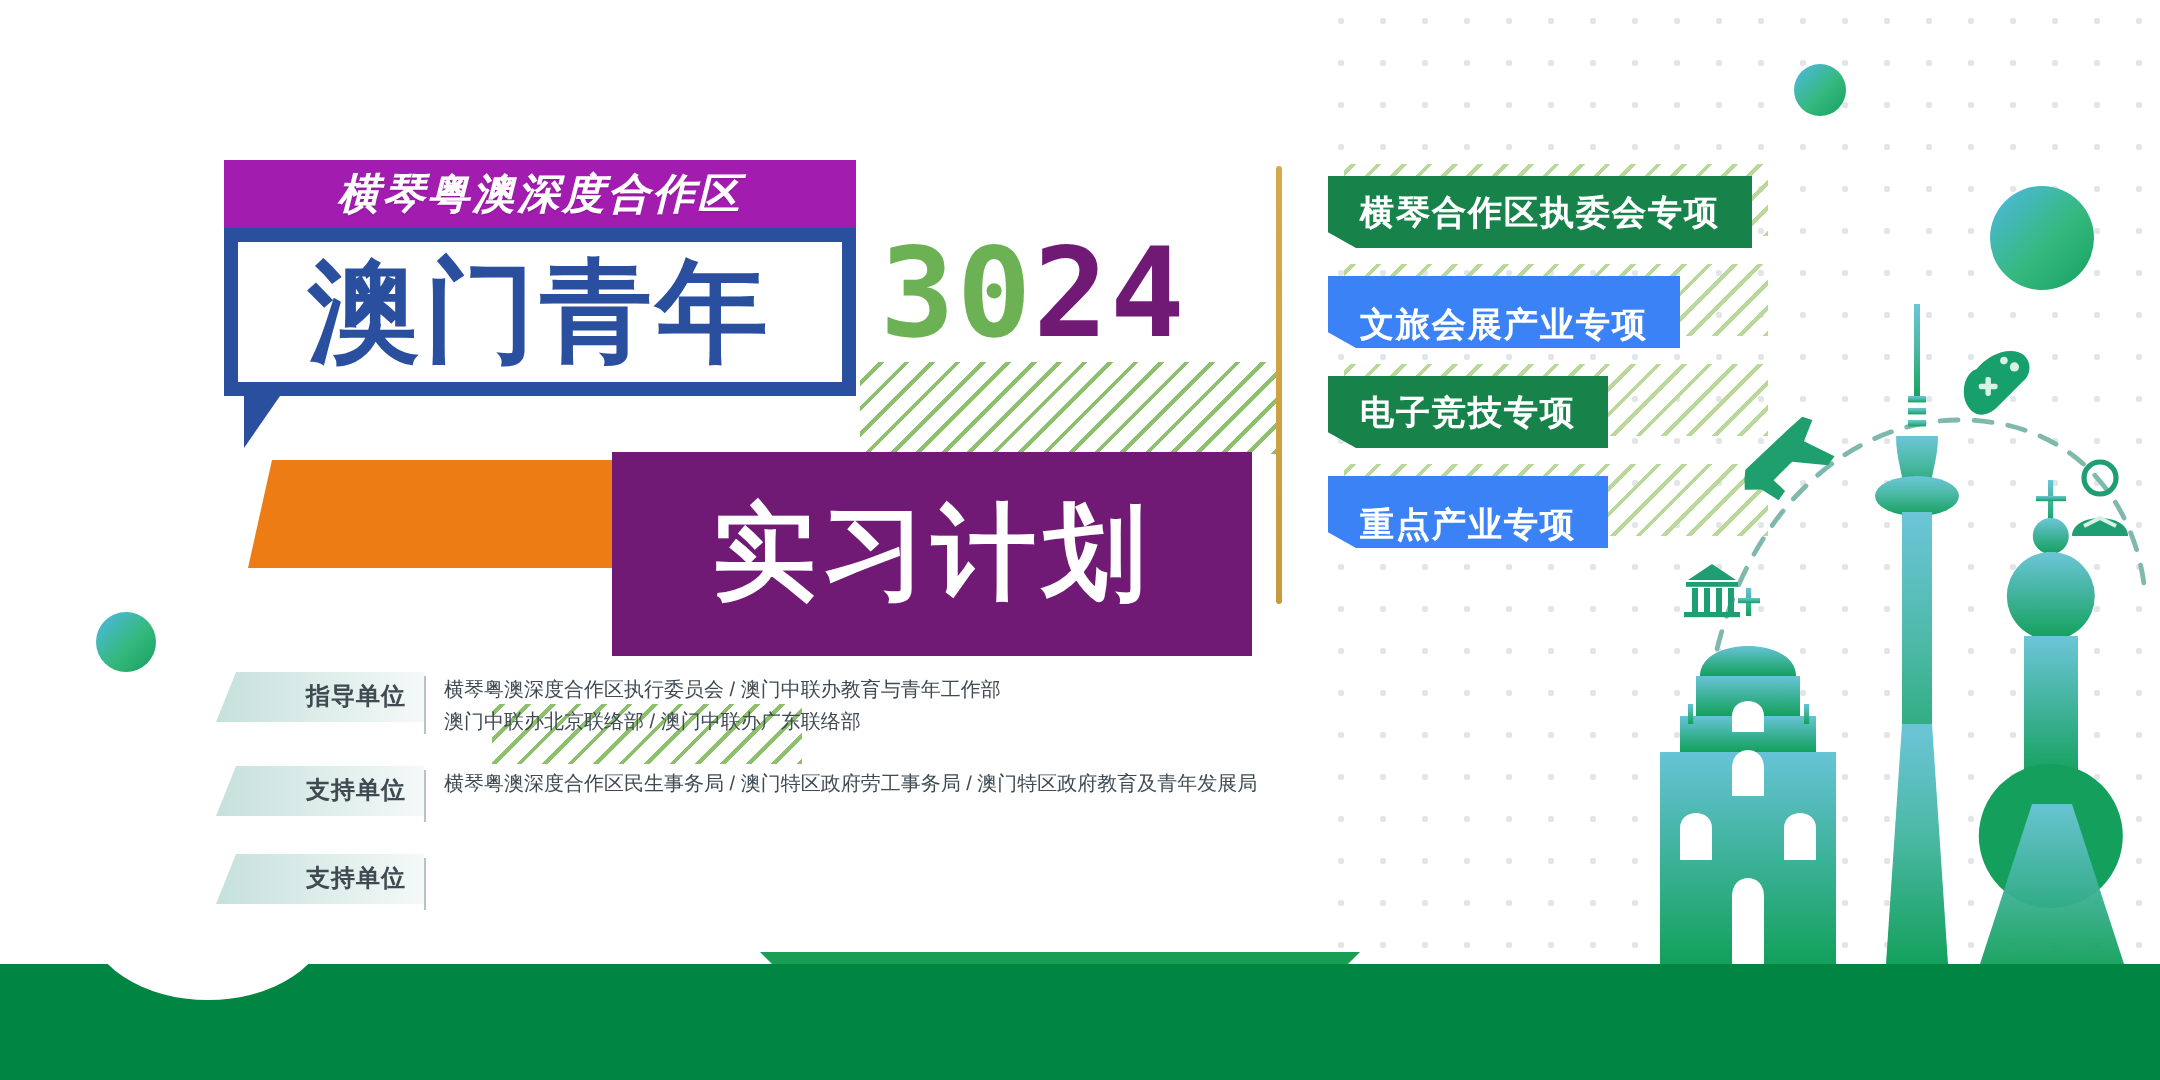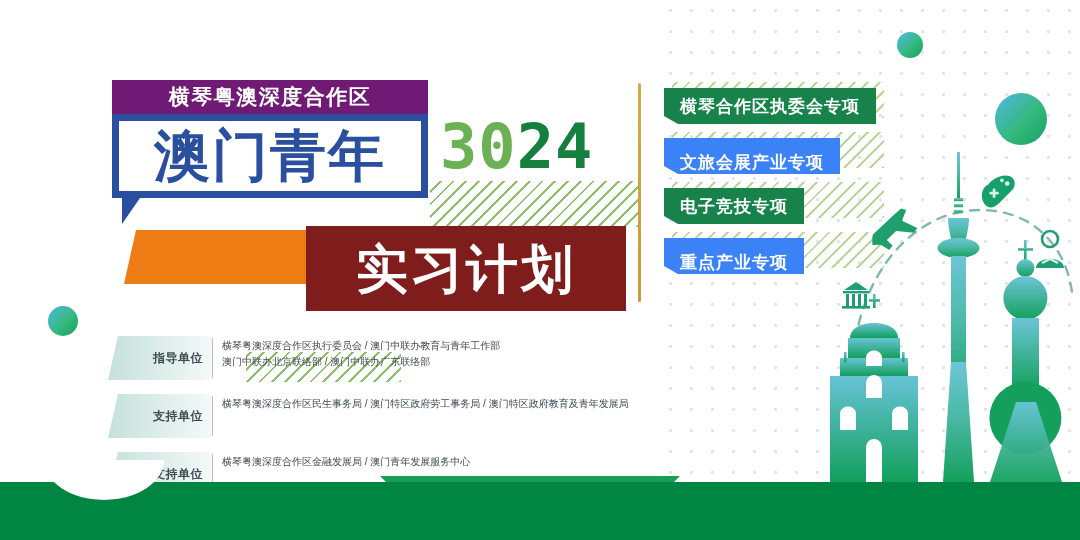--- a/index.html
+++ b/index.html
@@ -40,22 +40,22 @@
     background:linear-gradient(180deg,#d7a94a,#c99a3c);
     border-radius:2px;
   }
 
   
   .lockup{position:absolute;left:108px;top:80px;width:530px;height:230px;}
 
   .ribbon{
     position:absolute;left:4px;top:0;
     width:316px;height:34px;
-    background:#701a75;
-    display:flex;align-items:center;justify-content:center;
+    background:#a21caf;
+    display:flex;align-items:center;justify-content:center;font-style:italic;
   }
   .ribbon span{
     color:#fff;font-size:21px;font-weight:bold;letter-spacing:1.5px;
     white-space:nowrap;
     text-shadow:0 1px 0 rgba(0,0,0,.08);
   }
 
   .bluebox{
     position:absolute;left:4px;top:34px;
     width:316px;height:84px;
@@ -77,21 +77,21 @@
   }
 
   
   .year{
     position:absolute;left:332px;top:36px;
     font-size:62px;font-weight:bold;letter-spacing:1px;
     line-height:1;white-space:nowrap;
     font-family:"DejaVu Sans Mono","Liberation Mono",monospace;
   }
   .year .y1{color:#6cb254;}
-  .year .y2{color:#15803d;}
+  .year .y2{color:#701a75;}
 
   
   .hatch{
     background-image:repeating-linear-gradient(
       -45deg,#8dc06a 0 2px, transparent 2px 9px);
   }
   .hatch-year{
     position:absolute;left:322px;top:101px;
     width:208px;height:46px;
   }
@@ -112,22 +112,22 @@
   .stars{display:flex;gap:9px;align-items:center;}
   .star{
     width:17px;height:17px;background:#fff;
     clip-path:polygon(50% 0,60% 40%,100% 50%,60% 60%,50% 100%,40% 60%,0 50%,40% 40%);
   }
   .star.sm{width:12px;height:12px;}
 
   
   .planblock{
     position:absolute;left:198px;top:146px;
-    width:320px;height:85px;
-    background:#7f1d1d;
+    width:320px;height:102px;
+    background:#701a75;
     display:flex;align-items:center;justify-content:center;
   }
   .planblock span{
     color:#fff;font-size:52px;font-weight:bold;letter-spacing:3px;
     line-height:1;white-space:nowrap;
   }
 
   
   .tags{position:absolute;left:664px;top:88px;}
   .tagwrap{position:relative;margin-bottom:14px;}
@@ -155,21 +155,21 @@
   
   .credits{position:absolute;left:108px;top:336px;width:580px;}
   .credit-row{
     position:relative;
     display:flex;align-items:flex-start;
     margin-bottom:14px;
     min-height:30px;
   }
   .credit-chip{
     position:relative;
-    width:104px;height:44px;flex:0 0 104px;
+    width:104px;height:25px;flex:0 0 104px;
     background:linear-gradient(90deg,rgba(150,199,190,.55) 0%,rgba(150,199,190,.10) 100%);
     clip-path:polygon(10px 0,100% 0,100% 100%,0 100%);
     display:flex;align-items:center;justify-content:flex-end;
     padding-right:9px;box-sizing:border-box;
   }
   .credit-chip span{
     color:#3f4a52;font-size:12px;font-weight:bold;letter-spacing:.5px;
     white-space:nowrap;
   }
   .credit-sep{
@@ -304,23 +304,20 @@
       <div class="credit-text">
         <span class="line">横琴粤澳深度合作区民生事务局 / 澳门特区政府劳工事务局 / 澳门特区政府教育及青年发展局</span>
       </div>
     </div>
 
     <div class="credit-row">
       <div class="credit-chip">
         <span>支持单位</span>
       </div>
       <div class="credit-sep"></div>
-      <div class="credit-text">
-        <span class="line">横琴粤澳深度合作区金融发展局 / 澳门青年发展服务中心</span>
-      </div>
     </div>
   </div>
 
   <svg class="skyline" viewBox="0 0 250 330">
     <defs>
       <linearGradient id="gTall" x1="0" y1="0" x2="0" y2="1">
         <stop offset="0%" stop-color="#6cc5d8"></stop>
         <stop offset="45%" stop-color="#4cb9a6"></stop>
         <stop offset="100%" stop-color="#14a05c"></stop>
       </linearGradient>

